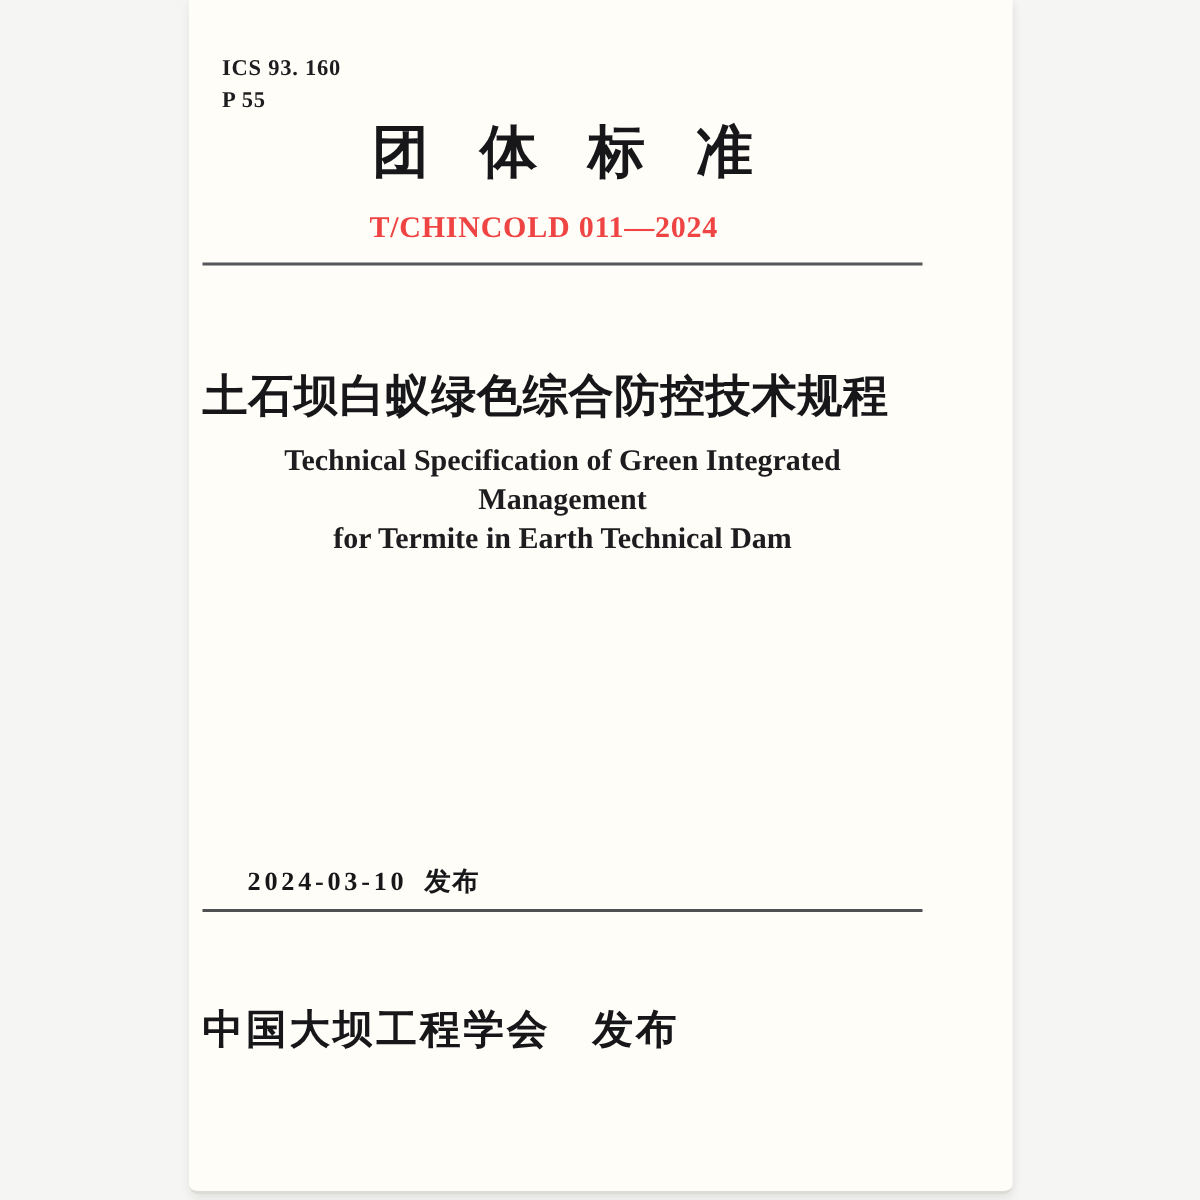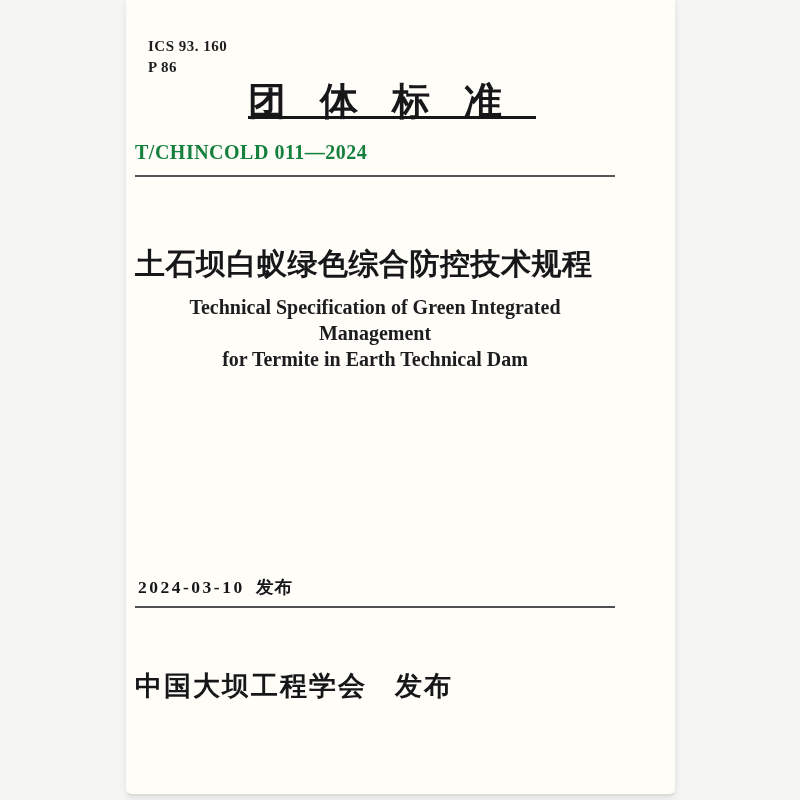--- a/index.html
+++ b/index.html
@@ -28,28 +28,27 @@
     color: #1d1d1f; letter-spacing: 0.5px;
   }
 
   .doc-type {
     position: absolute; left: 9px; top: 76px; width: 480px;
     text-align: center;
     font-family: "Liberation Sans", sans-serif;
     font-weight: 900; font-size: 38px; color: #17171a;
     letter-spacing: 34px; text-indent: 34px;
     white-space: nowrap;
-    text-decoration: underline;
   }
 
   .std-number {
     position: absolute; left: 9px; top: 141px; width: 480px;
-    text-align: left; padding-right: 25px;
+    text-align: center; padding-right: 25px;
     font-family: "Liberation Serif", serif;
-    font-weight: 700; font-size: 20px; color: #15803d;
+    font-weight: 700; font-size: 20px; color: #ef4444;
     letter-spacing: 0.5px;
   }
 
   .rule { position: absolute; left: 9px; width: 480px; height: 2px; }
   .rule-top { top: 175px; background: #54565a; }
   .rule-bottom { top: 606px; background: #4e5052; }
 
   .title-cn {
     position: absolute; left: 9px; top: 244px; width: 480px;
     font-family: "Liberation Sans", sans-serif;
@@ -64,42 +63,42 @@
     font-weight: 700; font-size: 20px; line-height: 26px;
     color: #1d1d1f;
   }
 
   .dates-row {
     position: absolute; left: 9px; top: 575px; width: 480px;
     display: flex; justify-content: space-between; align-items: baseline;
     font-family: "Liberation Serif", serif;
     font-weight: 700; font-size: 17.5px; color: #17171a;
   }
-  .dates-row .issue { margin-left: 3px; }
+  .dates-row .issue { margin-left: 30px; }
   .dates-row .implement { margin-right: 12px; }
   .date-num { letter-spacing: 2.5px; }
   .date-label { margin-left: 7px; letter-spacing: 1px; }
 
   .publisher {
     position: absolute; left: 9px; top: 668px; width: 480px;
     font-family: "Liberation Serif", serif;
     font-weight: 600; font-size: 27px; color: #17171a;
     letter-spacing: 2px; white-space: nowrap;
   }
   .publisher .pub-action { margin-left: 28px; }
 </style>
 </head>
 <body>
 
 <div class="stage">
   <div class="page">
 
     <div class="ics-block">
       <div>ICS 93. 160</div>
-      <div>P 86</div>
+      <div>P 55</div>
     </div>
 
     <div class="doc-type">团体标准</div>
 
     <div class="std-number">T/CHINCOLD 011—2024</div>
 
     <div class="rule rule-top"></div>
 
     <div class="title-cn">土石坝白蚁绿色综合防控技术规程</div>
 

